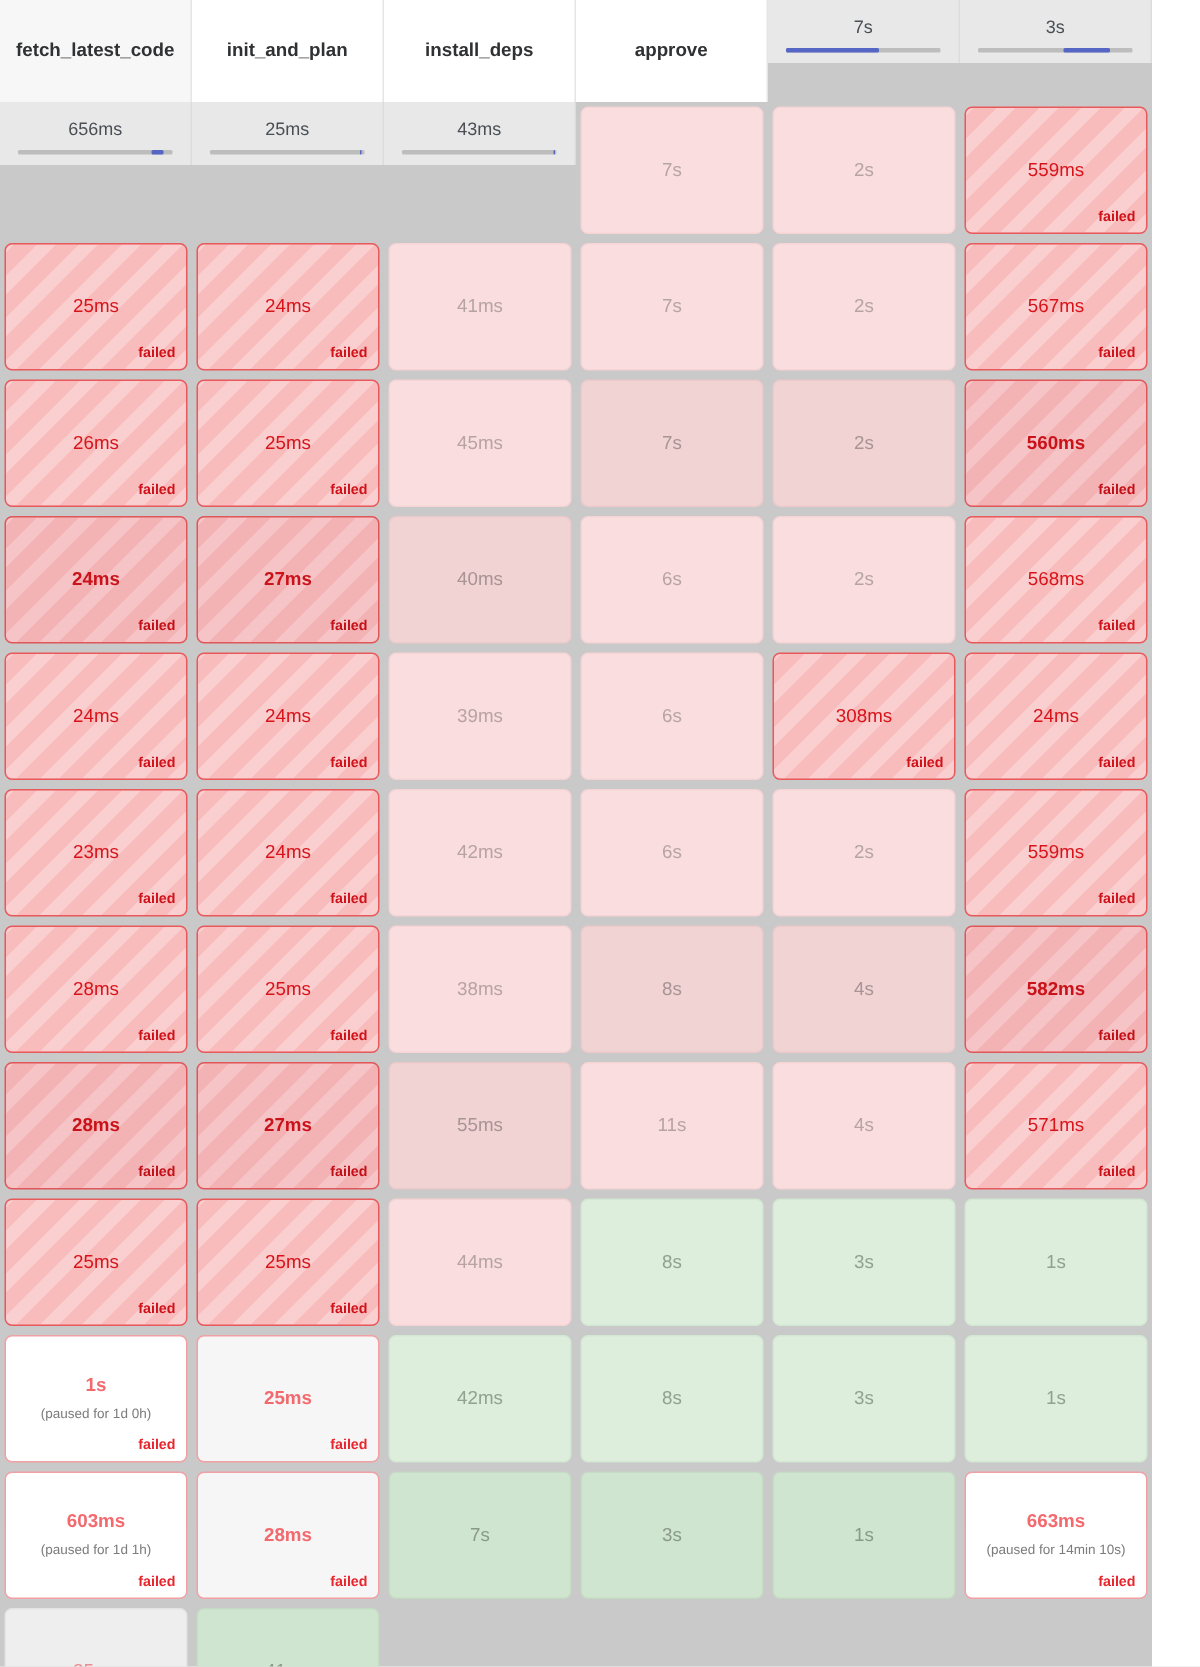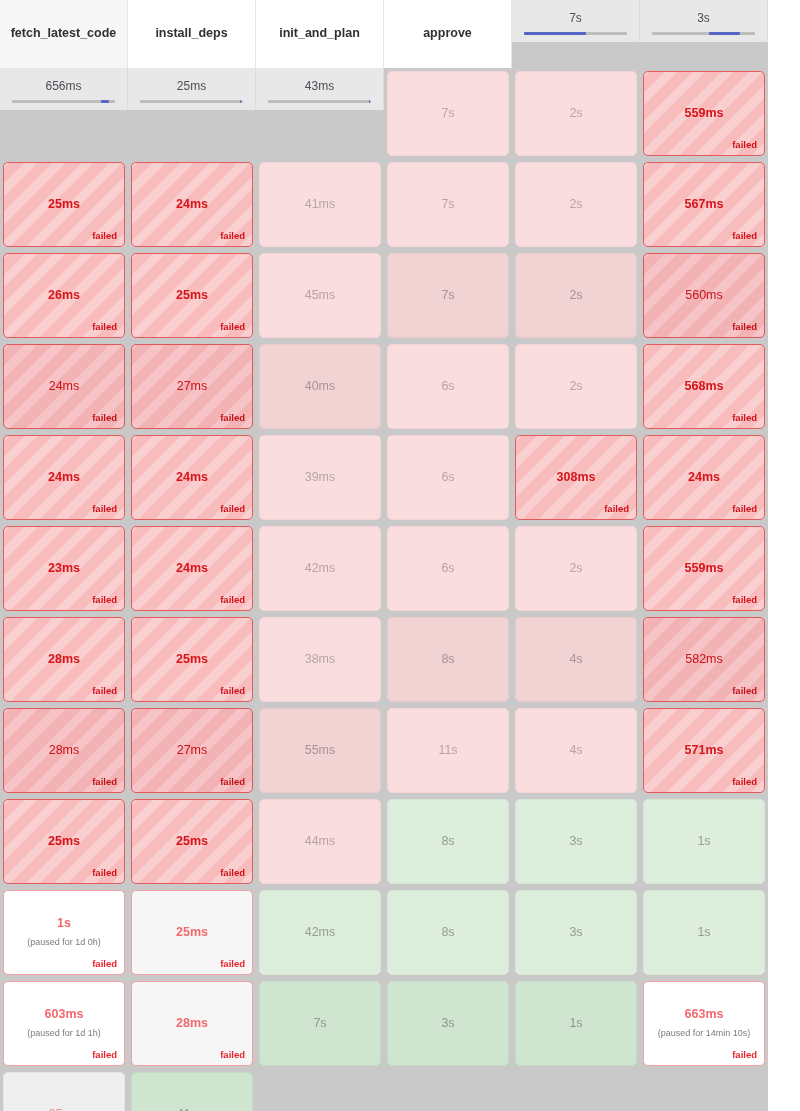--- a/index.html
+++ b/index.html
@@ -138,34 +138,34 @@
   .st-failed .box {
     background: #f8bcbd;
     border: 1.5px solid #e8595c;
     background-image: repeating-linear-gradient(
       -45deg,
       rgba(255,255,255,0.28) 0px,
       rgba(255,255,255,0.28) 9px,
       rgba(255,255,255,0) 9px,
       rgba(255,255,255,0) 20px);
   }
-  .st-failed .dur { color: #d8141b; font-weight: bold; }
+  .st-failed .dur { color: #d8141b; font-weight: normal; }
   .st-failed .state { color: #cf1119; }
 
   .st-failed-dark .box {
     background: #f3b2b4;
     border: 1.5px solid #e0575a;
     background-image: repeating-linear-gradient(
       -45deg,
       rgba(255,255,255,0.24) 0px,
       rgba(255,255,255,0.24) 9px,
       rgba(255,255,255,0) 9px,
       rgba(255,255,255,0) 20px);
   }
-  .st-failed-dark .dur { color: #c9121a; font-weight: normal; }
+  .st-failed-dark .dur { color: #c9121a; font-weight: bold; }
   .st-failed-dark .state { color: #c21018; }
 
   
   .st-green .box {
     background: #ddeedd;
     border: 1px solid #d3e7d3;
   }
   .st-green .dur { color: #92a192; }
 
   .st-green-dark .box {
@@ -200,26 +200,26 @@
 <body>
 
 <div id="grid">
     <div class="hdr tint">
       <div>
         <span class="l2">fetch_latest_code</span>
       </div>
     </div>
     <div class="hdr">
       <div>
-        <span class="l2">install_deps</span>
+        <span class="l2">init_and_plan</span>
       </div>
     </div>
     <div class="hdr">
       <div>
-        <span class="l2">init_and_plan</span>
+        <span class="l2">install_deps</span>
       </div>
     </div>
     <div class="hdr">
       <div>
         <span class="l2">approve</span>
       </div>
     </div>
     <div class="sum">
       <div class="val">7s</div>
       <div class="track">

